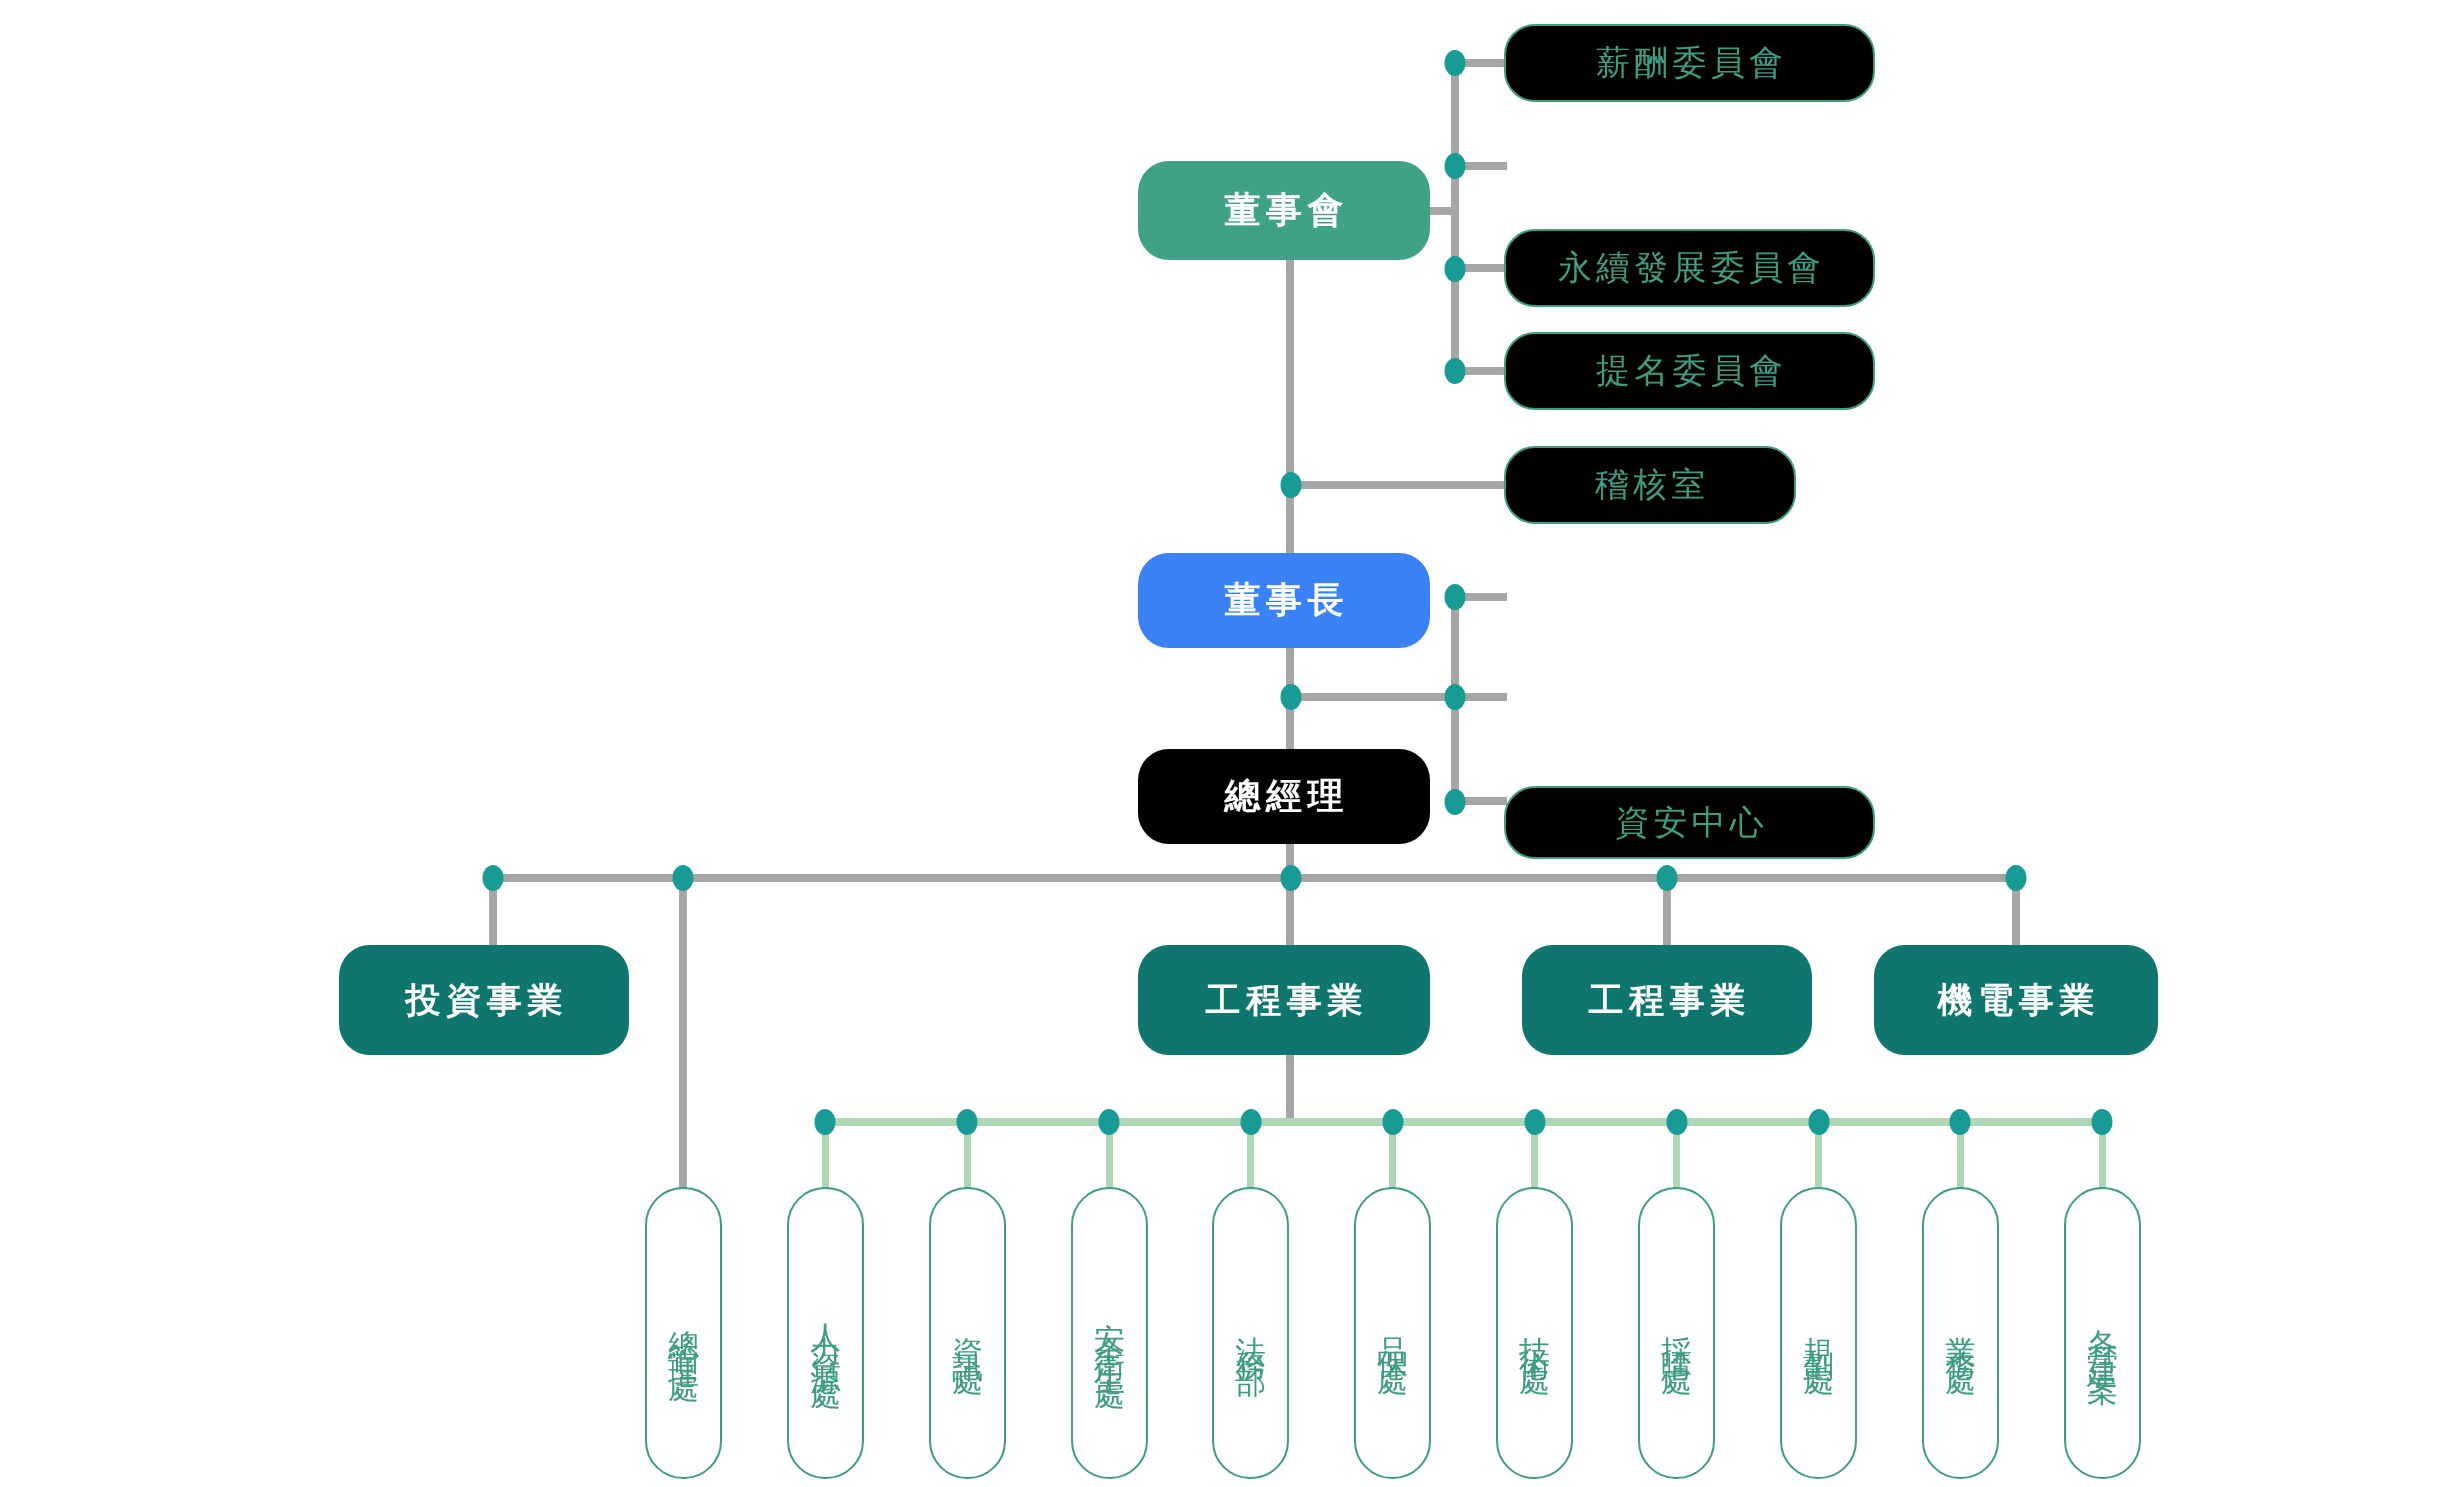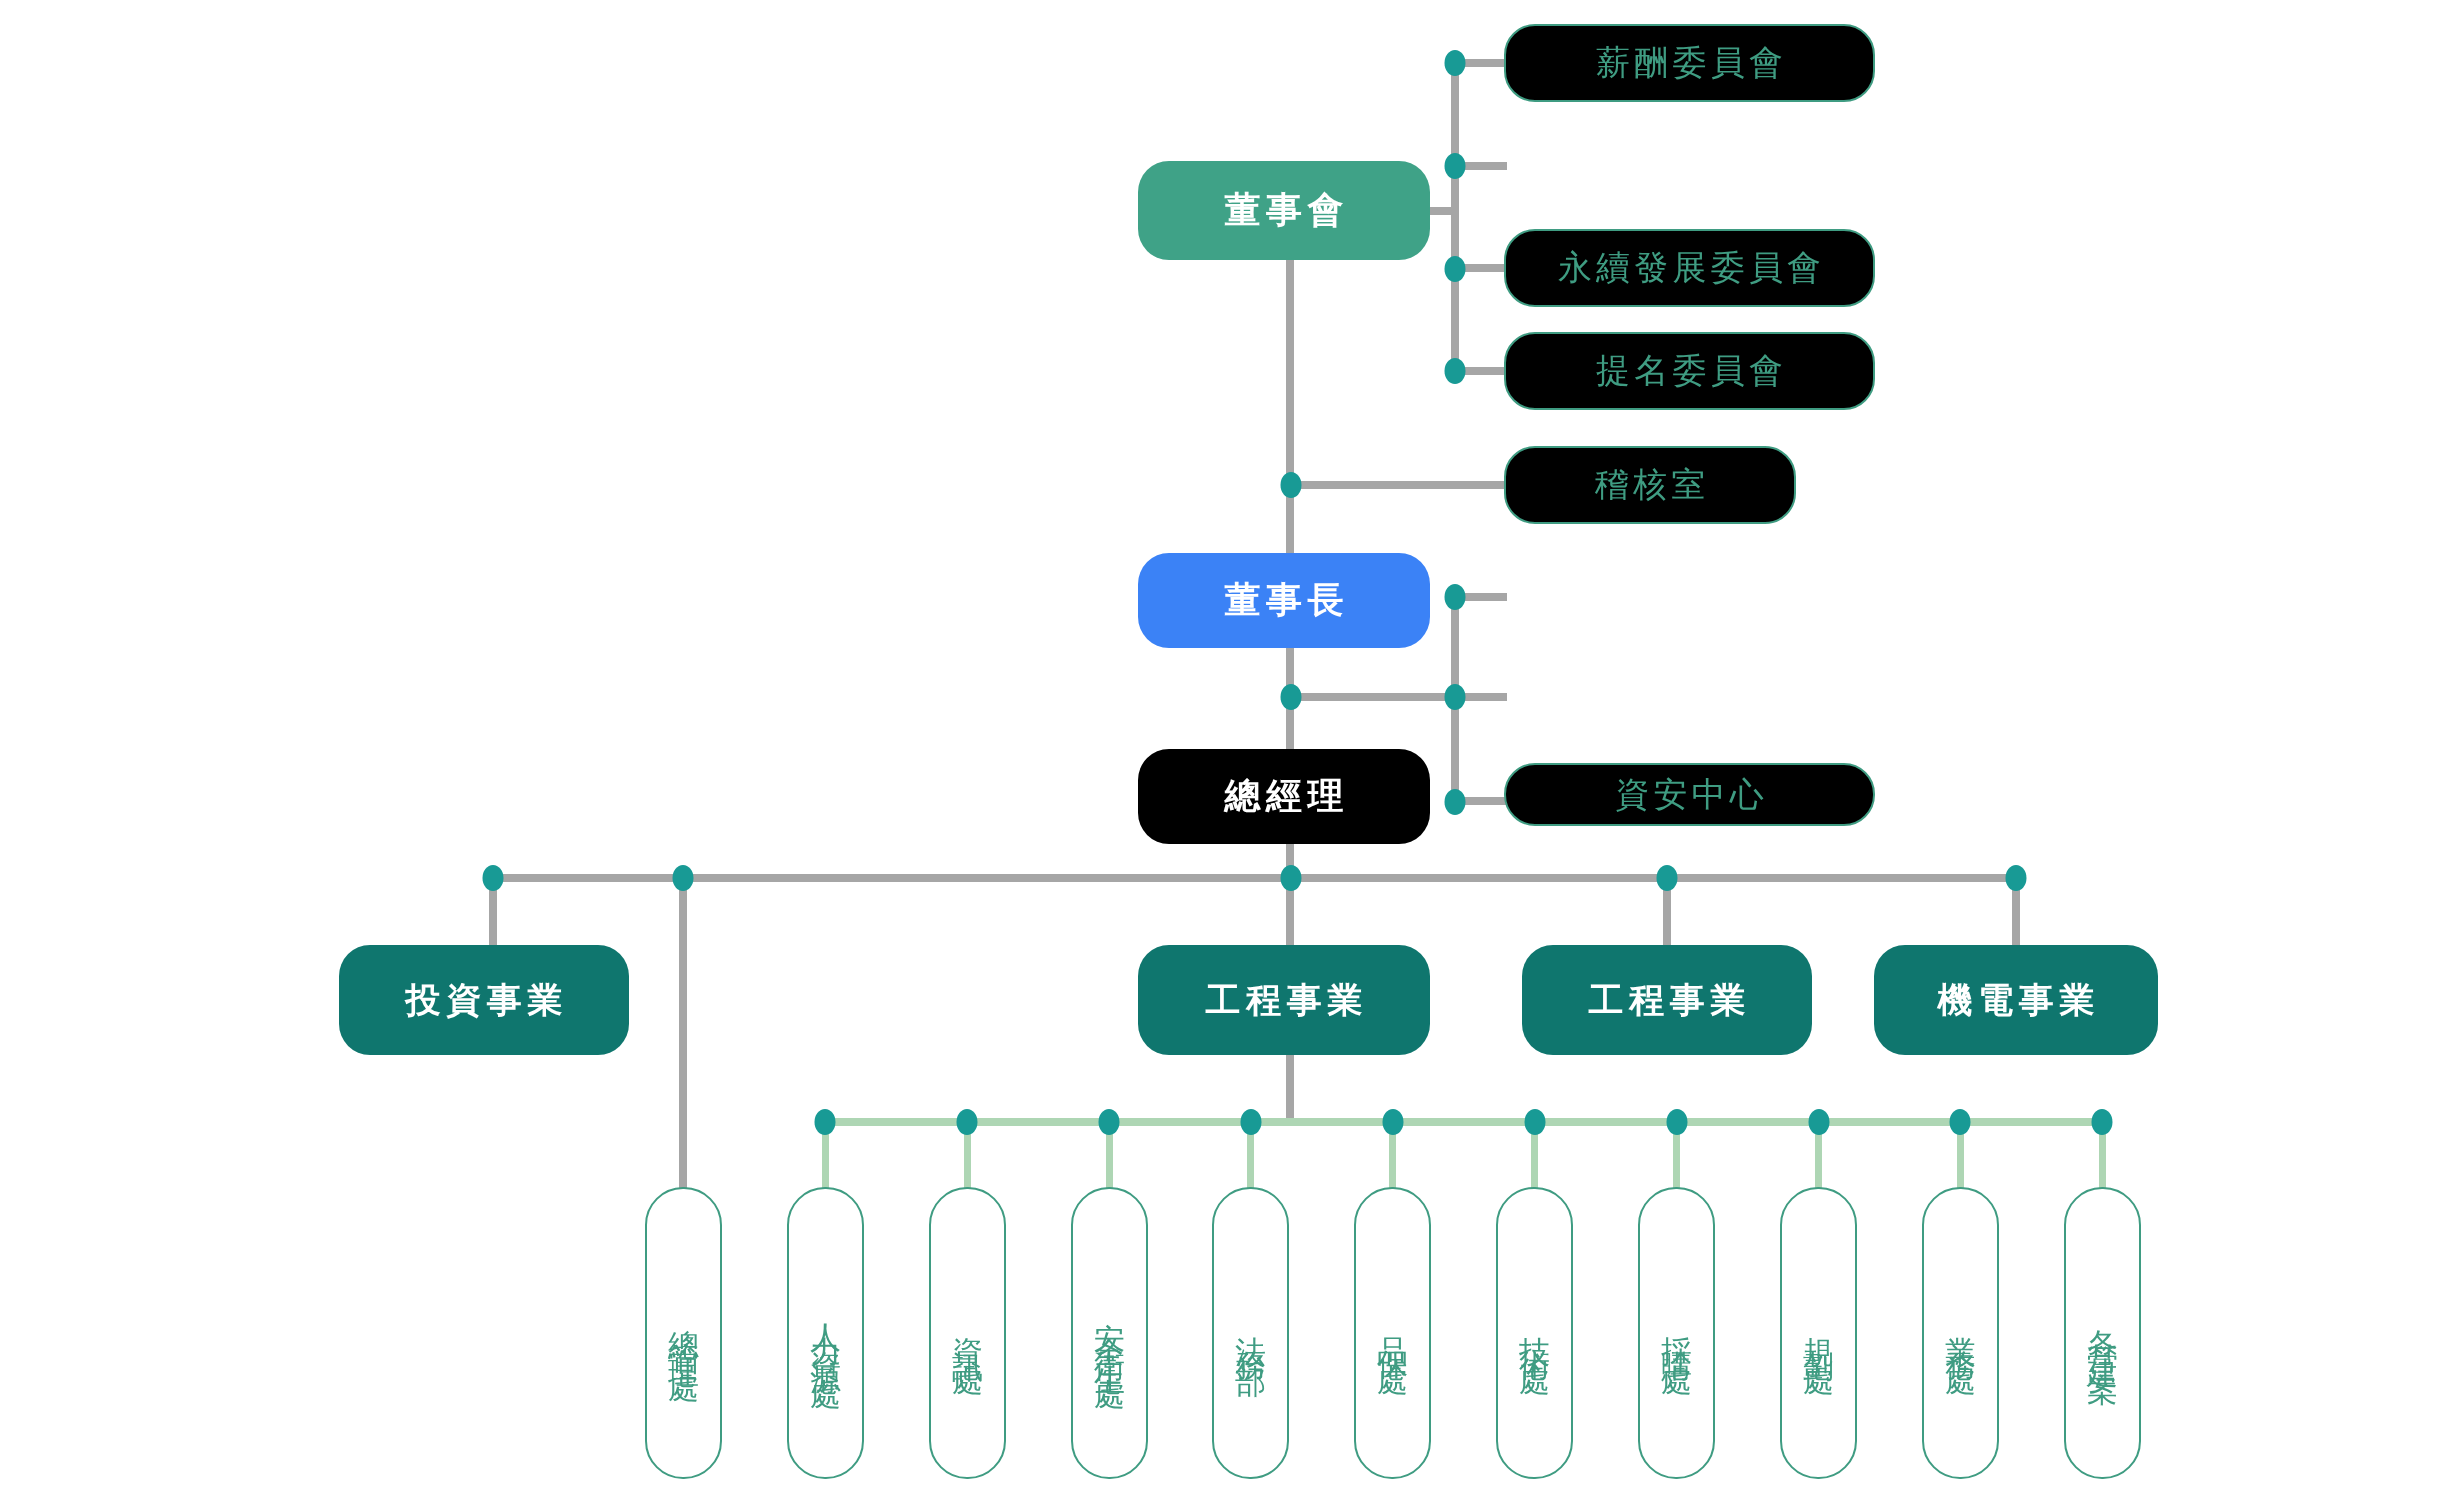--- a/index.html
+++ b/index.html
@@ -134,21 +134,21 @@
     <span>永續發展委員會</span>
   </div>
   <div class="node outline" style="left:1504px;top:332px;width:371px;height:78px;">
     <span>提名委員會</span>
   </div>
 
   <div class="node outline" style="left:1504px;top:446px;width:292px;height:78px;">
     <span>稽核室</span>
   </div>
 
-  <div class="node outline" style="left:1504px;top:763px;width:371px;height:63px;">
+  <div class="node outline" style="left:1504px;top:786px;width:371px;height:73px;">
     <span>資安中心</span>
   </div>
 
   <div class="vcol" style="left:645px;top:1187px;width:77px;height:292px;">
     <span>總管理處</span>
   </div>
   <div class="vcol" style="left:787px;top:1187px;width:77px;height:292px;">
     <span>人力資源處</span>
   </div>
   <div class="vcol" style="left:929px;top:1187px;width:77px;height:292px;">

